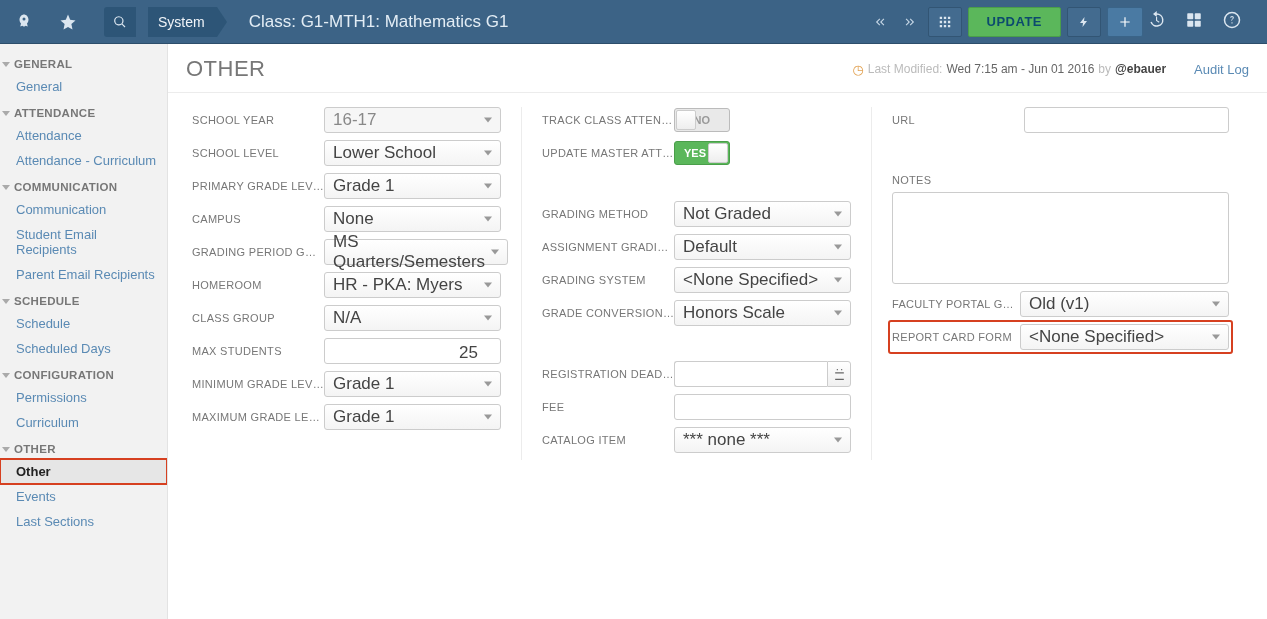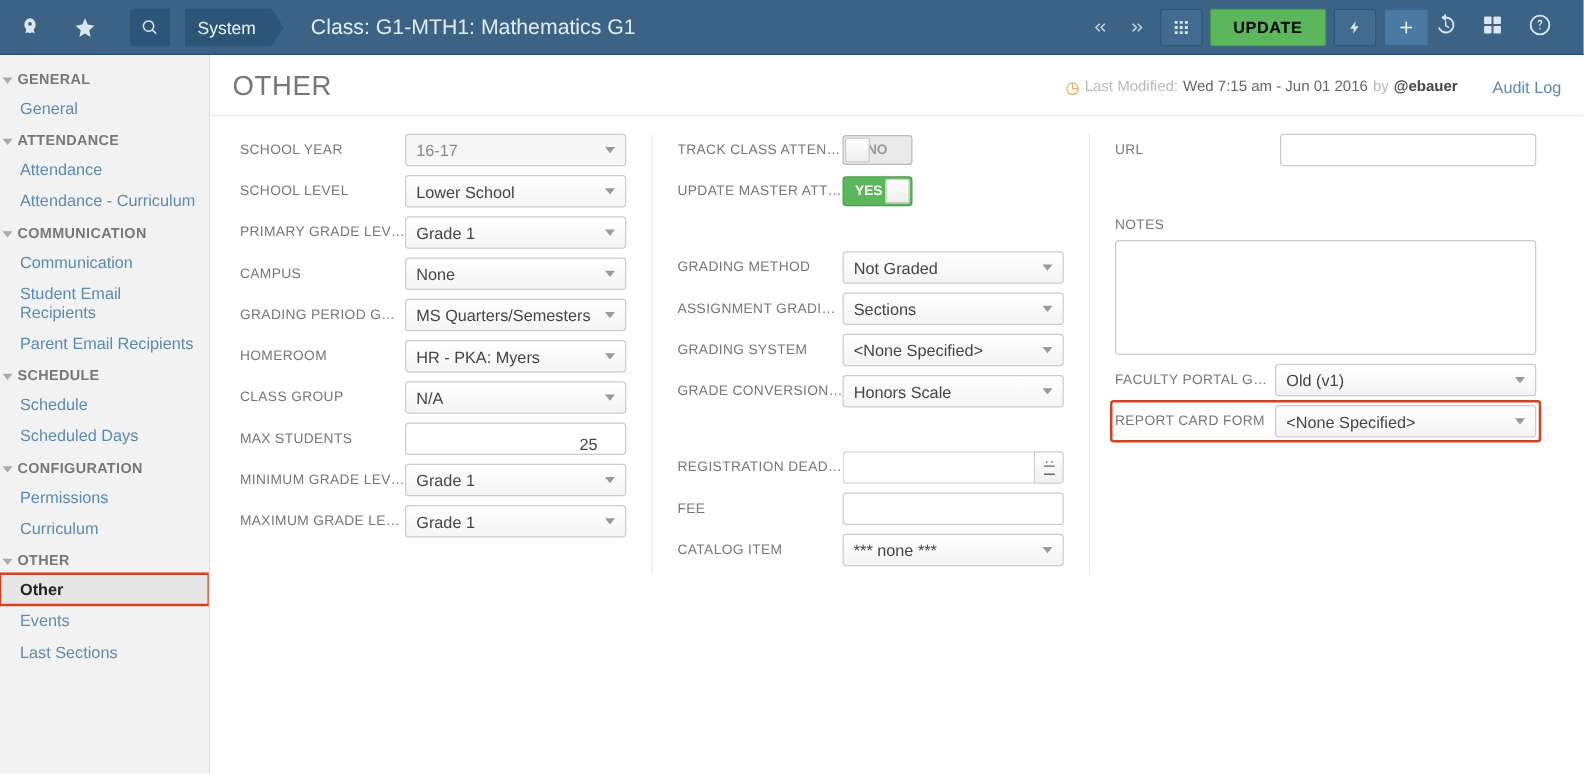--- a/index.html
+++ b/index.html
@@ -10,21 +10,21 @@
   .ticon { width: 32px; height: 32px; display: flex; align-items: center; justify-content: center; color: #dbe6f0; cursor: pointer; }
   .ticon svg { width: 18px; height: 18px; fill: currentColor; }
   .search-btn { width: 32px; height: 30px; background: #2d5577; border-radius: 3px 0 0 3px; display: flex; align-items: center; justify-content: center; margin-left: 8px; }
   .search-btn svg { width: 14px; height: 14px; fill: #dbe6f0; }
   .crumb-sys { height: 30px; background: #2d5577; display: flex; align-items: center; padding: 0 12px 0 10px; font-size: 14px; color: #f0f4f8; position: relative; margin-right: 14px; }
   .crumb-sys::after { content:""; position:absolute; right:-10px; top:0; width:0; height:0; border-top:15px solid transparent; border-bottom:15px solid transparent; border-left:10px solid #2d5577; }
   .crumb-title { font-size: 17px; color: #e3edf5; font-weight: 300; margin-left: 6px; }
   .topbar-right { margin-left: auto; display: flex; align-items: center; gap: 2px; }
   .nav-arrow { width: 28px; height: 30px; display:flex; align-items:center; justify-content:center; color:#c5d6e5; cursor:pointer;}
   .tb-btn { height: 30px; padding: 0 8px; display: flex; align-items: center; justify-content: center; background: #436b8f; border: 1px solid #325574; border-radius: 2px; color: #dbe6f0; cursor:pointer; margin: 0 2px; }
-  .tb-update { background: #5bb75b; border-color: #4a9e4a; color: #000000; font-weight: bold; padding: 0 18px; font-size: 13px; letter-spacing: .5px; justify-content: center;}
+  .tb-update { background: #5bb75b; border-color: #4a9e4a; color: #0c4a6e; font-weight: bold; padding: 0 18px; font-size: 13px; letter-spacing: .5px; justify-content: center;}
   .tb-add { background: #4a7aa3; border-color: #3a6488; width: 36px; }
   .tb-plain { background: transparent; border: none; width: 36px; }
 
   .layout { display: flex; height: calc(619px - 44px); }
   .sidebar { width: 168px; background: #f2f2f2; border-right: 1px solid #e3e3e3; padding-top: 8px; overflow-y: auto; }
   .sb-group { margin-bottom: 2px; }
   .sb-head { display: flex; align-items: center; padding: 6px 6px 4px 2px; font-size: 11.5px; font-weight: bold; color: #777; letter-spacing: .3px; cursor:pointer; }
   .sb-head .tri { width: 0; height: 0; border-left: 4px solid transparent; border-right: 4px solid transparent; border-top: 5px solid #aaa; margin-right: 4px; }
   .sb-item { padding: 5px 8px 5px 16px; font-size: 13px; color: #5a8ab4; cursor: pointer; }
   .sb-item.active { background: #e6e6e6; color: #222; font-weight: bold; }
@@ -43,21 +43,21 @@
   
   .form-body { display: flex; padding: 14px 18px; gap: 0; }
   .fcol { padding: 0 20px; }
   .fcol + .fcol { border-left: 1px solid #ececec; }
   .col1 { width: 335px; flex-shrink:0; padding-left: 6px;}
   .col2 { width: 350px; flex-shrink:0;}
   .col3 { flex: 1; }
   .frow { display: flex; align-items: center; margin-bottom: 7px; min-height: 26px; }
   .flabel { width: 132px; flex-shrink: 0; font-size: 11px; color: #777; letter-spacing: .3px; font-weight: 500; text-transform: uppercase; white-space: nowrap; overflow: hidden; text-overflow: ellipsis; }
   .fcontrol { flex: 1; }
-  .select, .input { width: 100%; height: 26px; border: 1px solid #ccc; border-radius: 3px; background: linear-gradient(#fff, #f4f4f4); padding: 0 22px 0 8px; font-size: 13px; color: #444; position: relative; display: flex; align-items: center; cursor:pointer; }
+  .select, .input { width: 100%; height: 26px; border: 1px solid #ccc; border-radius: 3px; background: linear-gradient(#fff, #f4f4f4); padding: 0 22px 0 8px; font-size: 17px; color: #444; position: relative; display: flex; align-items: center; cursor:pointer; }
   .select.disabled { background: #f6f6f6; color:#888;}
   .select .caret { position: absolute; right: 8px; top: 50%; transform: translateY(-50%); width: 0; height: 0; border-left: 4px solid transparent; border-right: 4px solid transparent; border-top: 5px solid #999; }
   .input { background: #fff; cursor: text; justify-content: flex-start; }
   .input.right { justify-content: flex-end; align-items: flex-end; }
   .date-wrap { display:flex; width:100%;}
   .date-wrap .input { border-radius: 3px 0 0 3px; border-right: none;}
   .date-btn { width: 28px; height: 26px; border: 1px solid #ccc; border-radius: 0 3px 3px 0; background: linear-gradient(#fff,#f0f0f0); display:flex; align-items:center; justify-content:center; cursor:pointer;}
   .date-btn svg { width:13px; height:13px; fill:#666;}
   .toggle { width: 56px; height: 24px; border-radius: 3px; position: relative; font-size: 11px; font-weight: bold; display: flex; align-items: center; border: 1px solid #bbb; cursor:pointer;}
   .toggle.off { background: #e9e9e9; color: #999; justify-content: flex-end; padding-right: 19px; }
@@ -322,21 +322,21 @@
               <div class="select">
                 <span>Not Graded</span>
                 <span class="caret"></span>
               </div>
             </div>
           </div>
         <div class="frow">
             <div class="flabel">ASSIGNMENT GRADING M…</div>
             <div class="fcontrol">
               <div class="select">
-                <span>Sections</span>
+                <span>Default</span>
                 <span class="caret"></span>
               </div>
             </div>
           </div>
         <div class="frow">
             <div class="flabel">GRADING SYSTEM</div>
             <div class="fcontrol">
               <div class="select">
                 <span>&lt;None Specified&gt;</span>
                 <span class="caret"></span>

